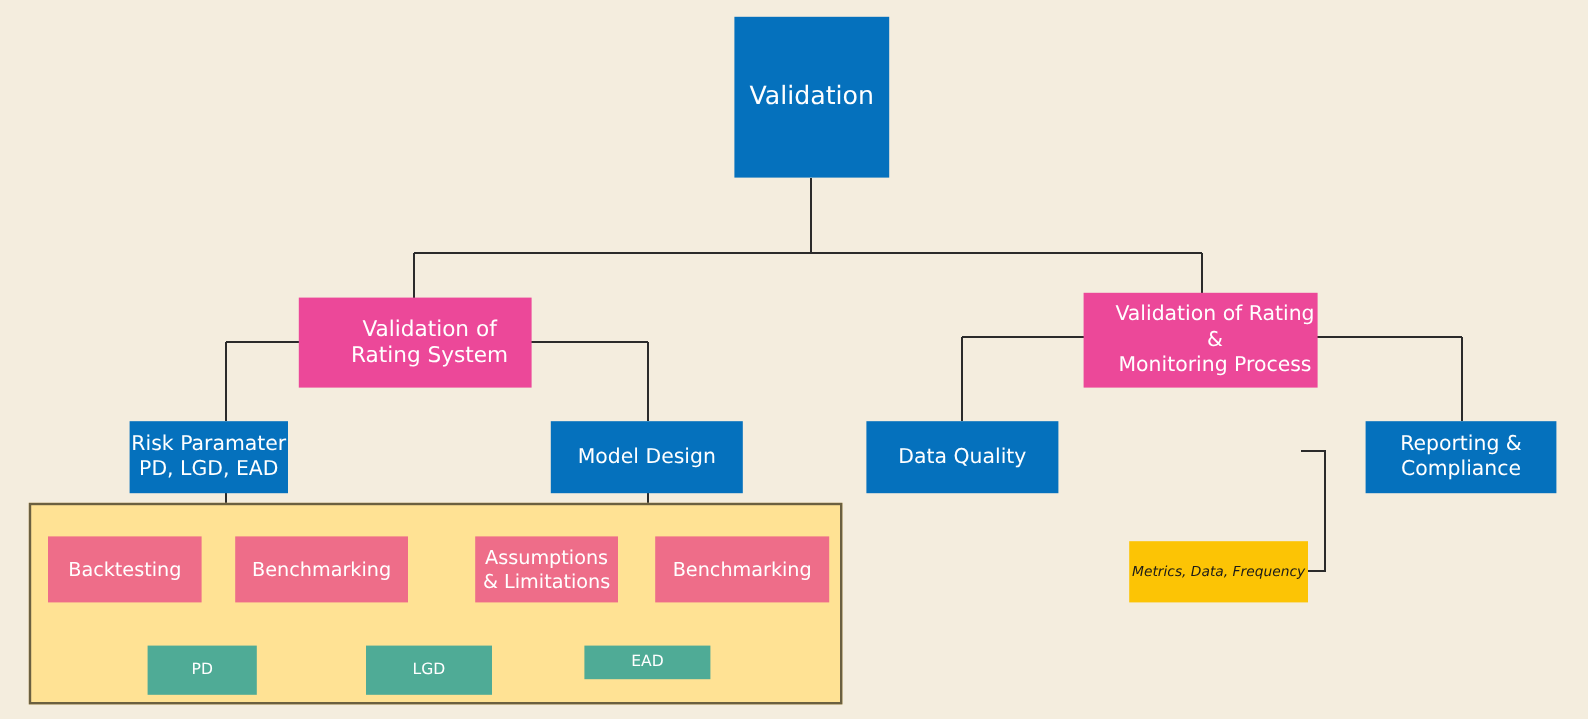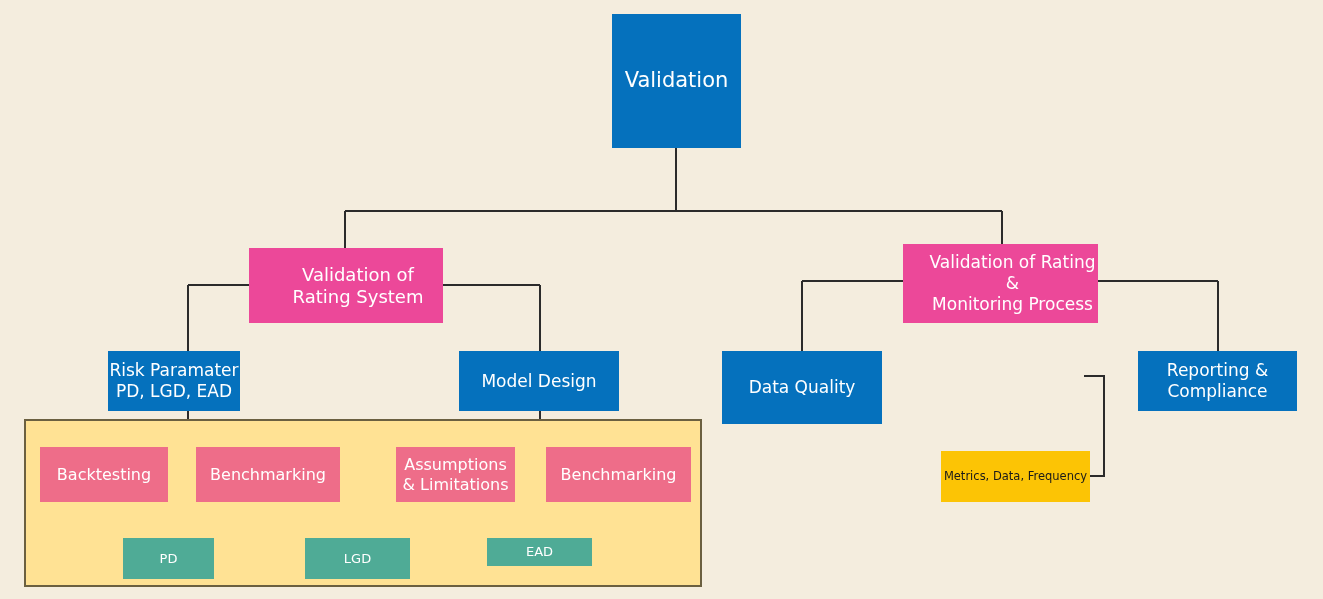--- a/index.html
+++ b/index.html
@@ -36,21 +36,21 @@
     text-align: center;
     color: #ffffff;
     box-sizing: border-box;
     line-height: 1.22;
     white-space: pre-line;
   }
   .n-blue   { background: #0571bd; }
   .n-orange { background: #ec4899; padding-left: 24px; }
   .n-pink   { background: #ee6d89; }
   .n-teal   { background: #4fab96; }
-  .n-yellow { background: #fcc405; color: #1a1a1a; }
+  .n-yellow { background: #fcc405; color: #1a1a1a; font-style: italic; }
 
   .fs-root   { font-size: 21px; }
   .fs-l2a    { font-size: 18px; }
   .fs-l2b    { font-size: 17px; }
   .fs-l3     { font-size: 17px; }
   .fs-leaf   { font-size: 16px; }
   .fs-small  { font-size: 13px; }
   .fs-tiny   { font-size: 11.5px; }
 </style>
 </head>
@@ -97,21 +97,21 @@
 Rating System</div>
 
   <div class="node n-orange fs-l2b" style="left:903px; top:244px; width:195px; height:79px;">Validation of Rating &amp;
 Monitoring Process</div>
 
   <div class="node n-blue fs-l3" style="left:108px; top:351px; width:132px; height:60px;">Risk Paramater
 PD, LGD, EAD</div>
 
   <div class="node n-blue fs-l3" style="left:459px; top:351px; width:160px; height:60px;">Model Design</div>
 
-  <div class="node n-blue fs-l3" style="left:722px; top:351px; width:160px; height:73px;">Data Quality</div>
+  <div class="node n-blue fs-l3" style="left:722px; top:351px; width:160px; height:60px;">Data Quality</div>
 
 
   <div class="node n-blue fs-l3" style="left:1138px; top:351px; width:159px; height:60px;">Reporting &amp;
 Compliance</div>
 
   <div class="node n-pink fs-leaf" style="left:40px; top:447px; width:128px; height:55px;">Backtesting</div>
 
   <div class="node n-pink fs-leaf" style="left:196px; top:447px; width:144px; height:55px;">Benchmarking</div>
 
   <div class="node n-pink fs-leaf" style="left:396px; top:447px; width:119px; height:55px;">Assumptions

